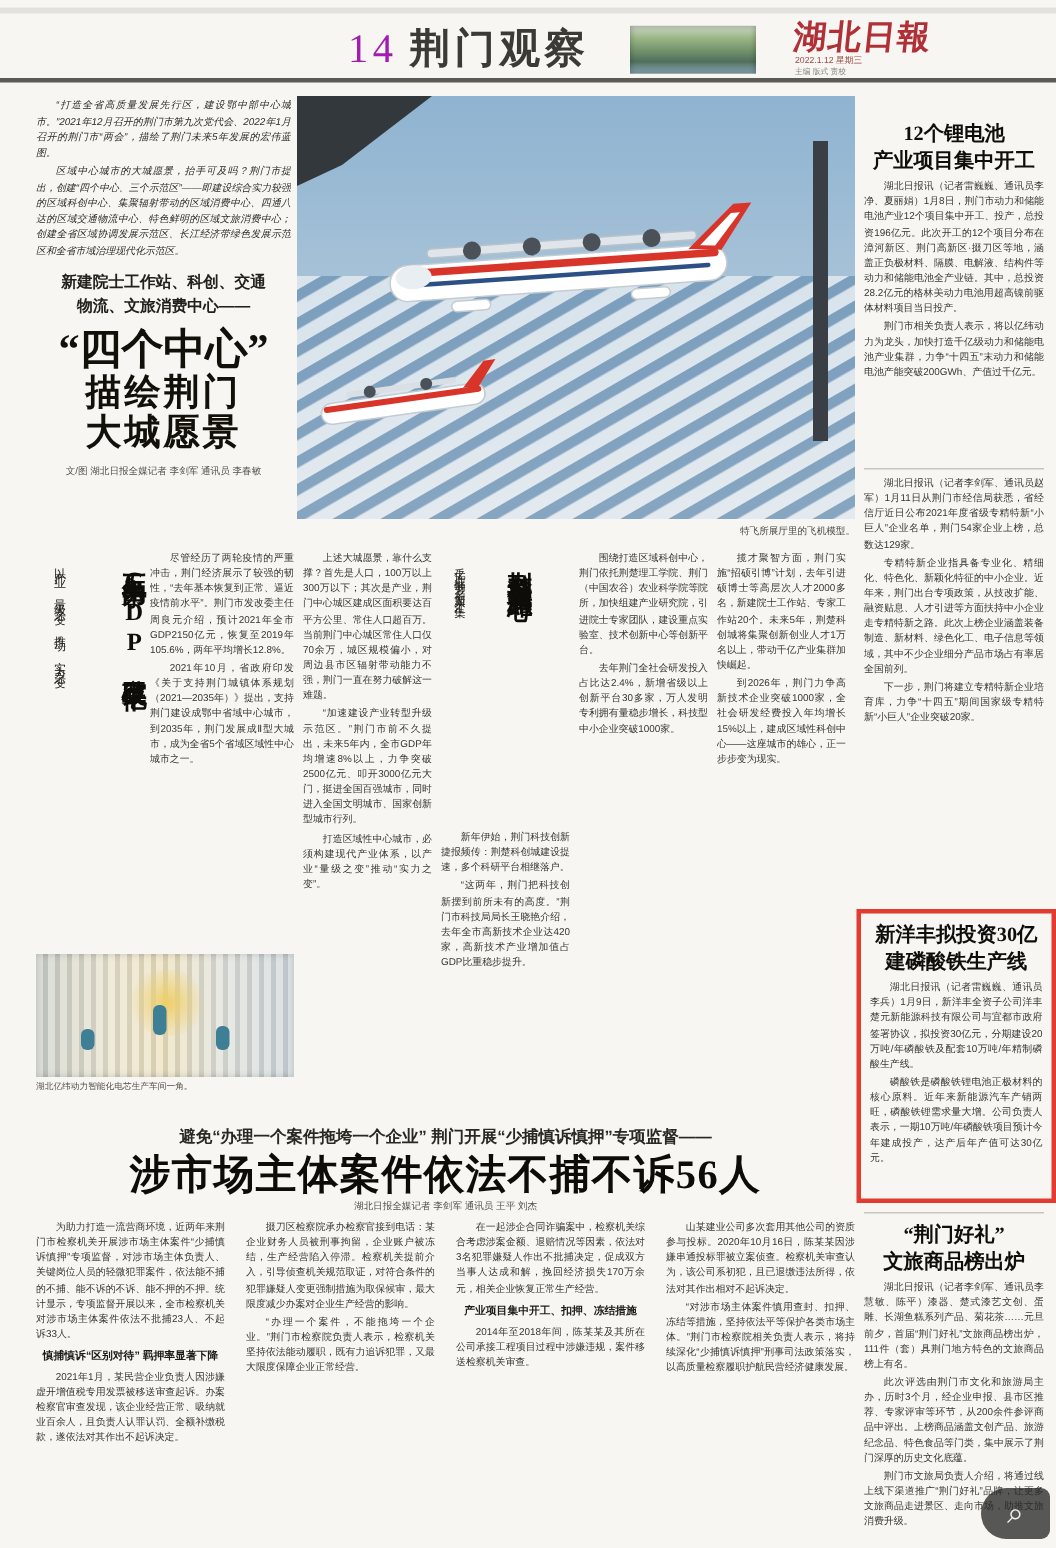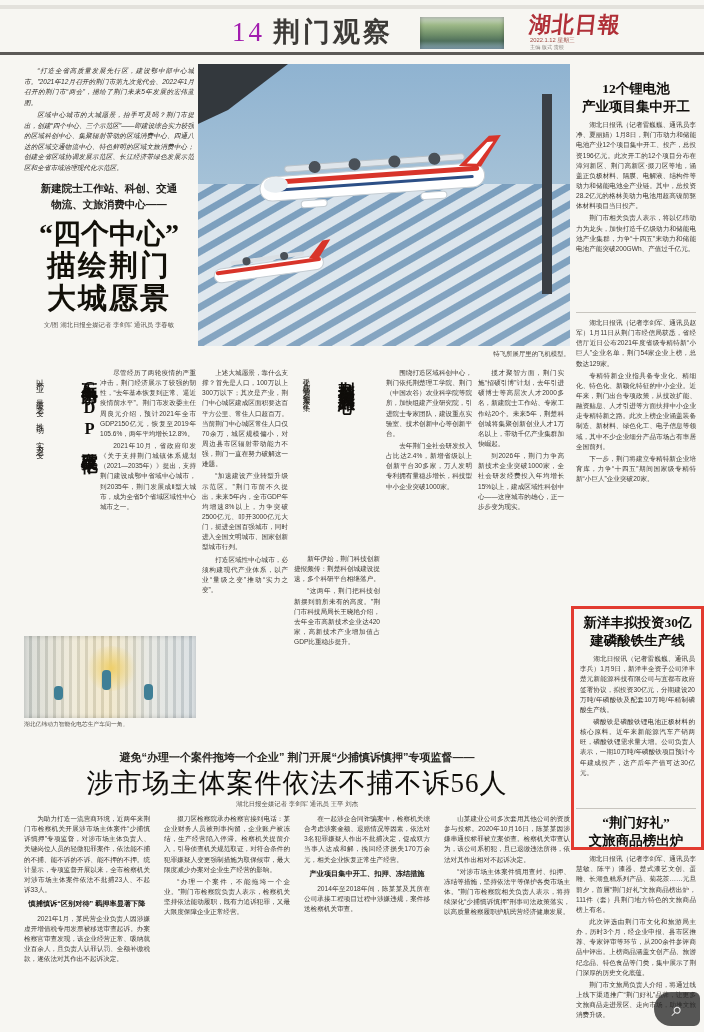--- a/index.html
+++ b/index.html
@@ -26,21 +26,21 @@
   .dateline { position:absolute; top:36px; left:530px; font-size:5.8px; color:#9c4b43; }
   .editline { position:absolute; top:44px; left:530px; font-size:5.2px; color:#8a8680; }
   .hdr-rule { position:absolute; top:52px; left:0; width:704px; height:3px; background:#5c5a57; }
 
   
   .lead-left { position:absolute; top:66px; left:24px; width:170px; height:300px; }
   .lead-intro { font-size:6.6px; line-height:1.6; text-align:justify; color:#2f2c28; font-style:italic; }
   .lead-kicker { margin-top:8px; font-size:10.5px; font-weight:bold; color:#23211e; line-height:1.45; text-align:center; }
   .lead-title { margin-top:6px; text-align:center; color:#121009; font-weight:bold; line-height:1.12; }
   .lead-title .l1 { font-size:28px; letter-spacing:0; }
-  .lead-title .l2 { font-size:29px; letter-spacing:2px; }
+  .lead-title .l2 { font-size:24px; letter-spacing:2px; }
   .lead-byline { margin-top:7px; font-size:6.4px; color:#55514b; text-align:center; }
   .lead-photo { position:absolute; top:64px; left:198px; width:372px; height:282px; background:#9db9d2; }
   .lead-photo svg { display:block; }
   .lead-caption { position:absolute; top:350px; left:198px; width:372px; text-align:right; font-size:6.4px; color:#4a463f; }
 
   
   .midband { position:absolute; top:368px; left:24px; width:546px; height:376px; display:flex; gap:6px; }
   .block-left { width:172px; display:flex; flex-direction:column; }
   .vhead-row { display:flex; height:262px; }
   .vkicker { width:20px; font-size:8px; color:#24221f; letter-spacing:3px; padding-top:4px; }
@@ -59,28 +59,28 @@
   .vheadB { display:flex; height:182px; margin-bottom:4px; }
   .vsub { width:17px; font-size:7.5px; color:#26241f; letter-spacing:2px; padding-top:4px; }
   .vtitleB { width:46px; font-size:16.5px; font-weight:bold; color:#0f0d0a; letter-spacing:2px; }
   .cold-text { flex:1; }
 
   
   .rail-art { position:absolute; left:576px; width:120px; }
   .rail-title { text-align:center; font-weight:bold; color:#100e0b; font-size:13.5px; line-height:1.3; margin-bottom:5px; }
   .rail-body { font-size:6.6px; line-height:1.54; text-align:justify; color:#3a3631; }
   .rail-sep { position:absolute; left:576px; width:120px; height:1px; background:#c8c5bf; }
-  .redbox { position:absolute; left:571px; top:606px; width:133px; height:244px;
+  .redbox { position:absolute; left:571px; top:606px; width:133px; height:196px;
     border:3px solid #e23b30; background:#f7f6f2; padding:5px 6px 4px; }
 
   
   .bottom-kicker { position:absolute; top:750px; left:24px; width:546px; text-align:center;
     font-size:11px; font-weight:bold; color:#2a2824; }
   .bottom-title { position:absolute; top:765px; left:24px; width:546px; text-align:center;
-    font-size:27px; font-weight:normal; color:#0e0c09; letter-spacing:1px; }
+    font-size:27px; font-weight:bold; color:#0e0c09; letter-spacing:1px; }
   .bottom-byline { position:absolute; top:800px; left:24px; width:546px; text-align:center; font-size:6.4px; color:#55514b; }
   .bottom-cols { position:absolute; top:814px; left:24px; width:546px; height:212px; display:flex; gap:14px; }
   .bcol { width:126px; }
   .subhead { font-weight:bold; color:#1c1a16; font-size:7.2px; line-height:1.5; text-align:center; margin:4px 0; }
 
   
   .watermark { position:absolute; right:4px; bottom:6px; width:46px; height:34px;
     background:rgba(42,42,42,.78); border-radius:17px 6px 6px 17px;
     display:flex; align-items:center; justify-content:center; color:#efefef; font-size:20px; }
 </style>

